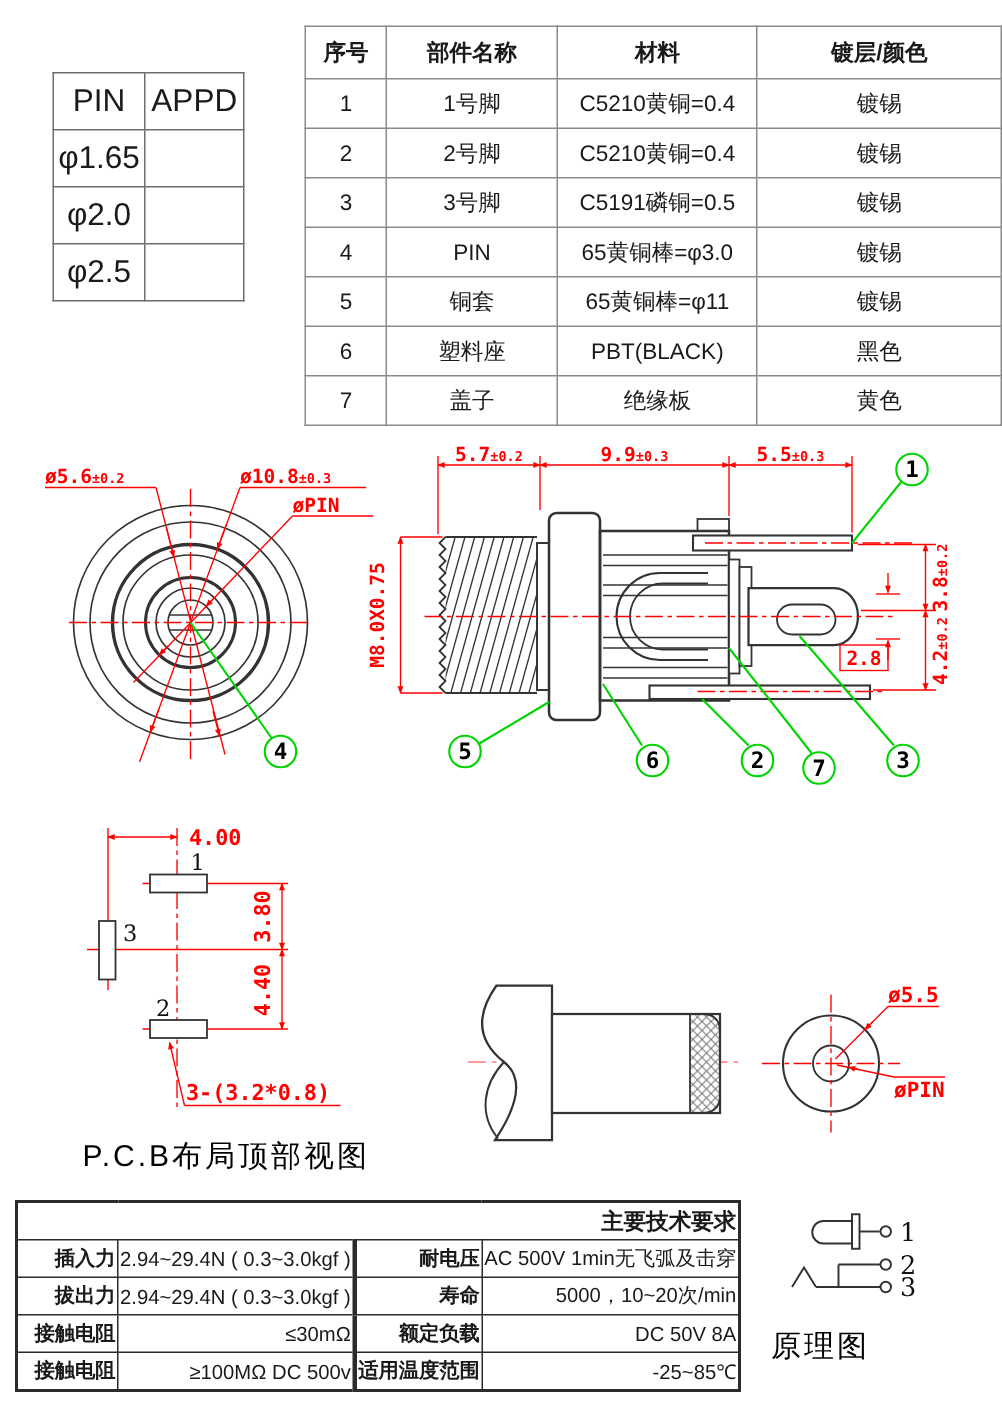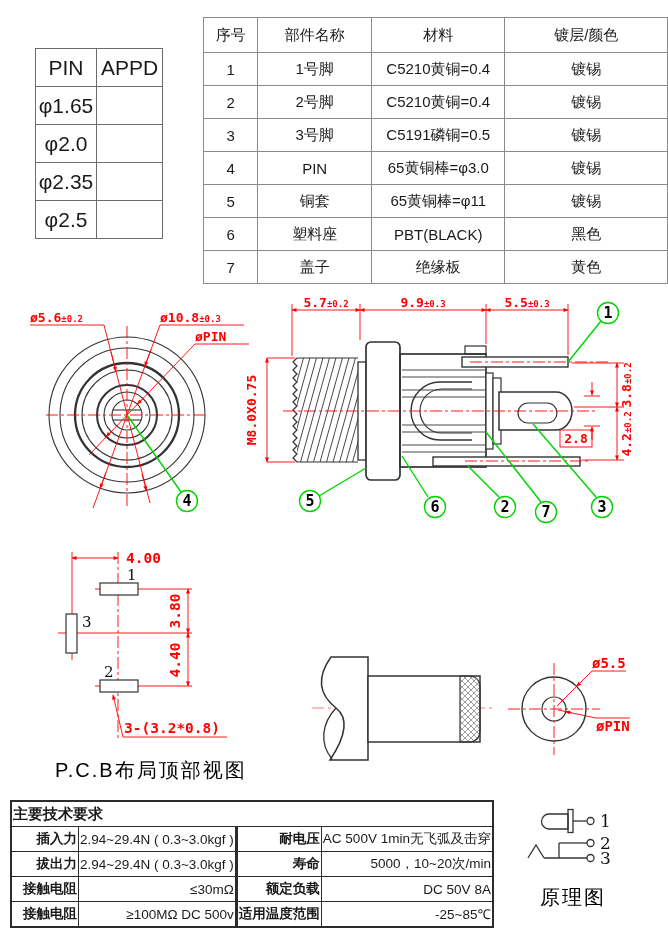--- a/index.html
+++ b/index.html
@@ -5,25 +5,25 @@
   html,body{margin:0;padding:0;background:#fff;}
   #page{position:relative;width:668px;height:938px;background:#fff;overflow:hidden;
         font-family:"Liberation Sans",sans-serif;color:#1a1a1a;}
   table{border-collapse:collapse;table-layout:fixed;}
   
   #pin-table{position:absolute;left:35px;top:48px;}
   #pin-table td,#pin-table th{border:1px solid #6d6d6d;height:37px;text-align:center;
       font-size:21px;font-weight:normal;padding:0 2px;}
   
   #parts-table{position:absolute;left:203px;top:17px;}
-  #parts-table th{border:1px solid #8a8a8a;height:32px;font-size:15px;font-weight:normal;text-align:center;}
+  #parts-table th{border:1px solid #8a8a8a;height:32px;font-size:15px;font-weight:bold;text-align:center;}
   #parts-table td{border:1px solid #8a8a8a;height:30px;font-size:15px;text-align:center;white-space:nowrap;overflow:hidden;}
   
   #tech-table{position:absolute;left:10px;top:800px;border:2px solid #2b2b2b;}
-  #tech-table th{border:1px solid #2b2b2b;height:22px;font-size:15px;font-weight:bold;text-align:left;}
+  #tech-table th{border:1px solid #2b2b2b;height:22px;font-size:15px;font-weight:bold;text-align:right;}
   #tech-table td{border:1px solid #2b2b2b;height:22px;font-size:13.5px;text-align:right;white-space:nowrap;overflow:hidden;}
   #tech-table td.lbl{font-weight:bold;}
   #tech-table td.thick{border-left:3px solid #2b2b2b;}
   .caption{position:absolute;font-size:20px;letter-spacing:2px;color:#000000;white-space:nowrap;}
   svg{position:absolute;overflow:visible;}
   svg text{font-family:"DejaVu Sans Mono",monospace;}
   .dim{fill:#f00;font-size:13px;font-weight:bold;}
   .dim .tol{font-size:9px;}
   .dim15{fill:#f00;font-size:14.5px;font-weight:bold;}
   .pinno{fill:#111;font-family:"DejaVu Serif",serif;font-size:15px;}
@@ -48,24 +48,20 @@
     </tr>
     <tr>
           <td>φ1.65</td>
           <td></td>
         </tr>
     <tr>
           <td>φ2.0</td>
           <td></td>
         </tr>
     <tr>
-          <td>φ2.35</td>
-          <td></td>
-        </tr>
-    <tr>
           <td>φ2.5</td>
           <td></td>
         </tr>
   </tbody>
     </table>
 
   <table id="parts-table">
     <tbody>
         <tr>
       <th style="width:52px">序号</th>
@@ -382,21 +378,21 @@
       <line x1="47" y1="37" x2="47" y2="52"></line>
       <circle cx="78.5" cy="37" r="3.5" fill="#fff"></circle>
       <line x1="75" y1="52" x2="32" y2="52"></line>
       <polyline points="32,52 24,39 16,52" fill="none"></polyline>
       <circle cx="78.5" cy="52" r="3.5" fill="#fff"></circle>
     </g>
     <text class="pinno" style="font-size:17px" x="88" y="21">1</text>
     <text class="pinno" style="font-size:17px" x="88" y="43">2</text>
     <text class="pinno" style="font-size:17px" x="88" y="58">3</text>
   </svg>
-  <div class="caption" style="left:540px;top:884px">原理图</div>
+  <div class="caption" style="left:514px;top:884px">原理图</div>
 
   <table id="tech-table">
     <tbody>
         <tr>
       <th colspan="4">主要技术要求</th>
     </tr>
     <tr>
       <td class="lbl" style="width:64px">插入力</td>
       <td style="width:145px">2.94~29.4N ( 0.3~3.0kgf )</td>
       <td class="lbl thick" style="width:81px">耐电压</td>

